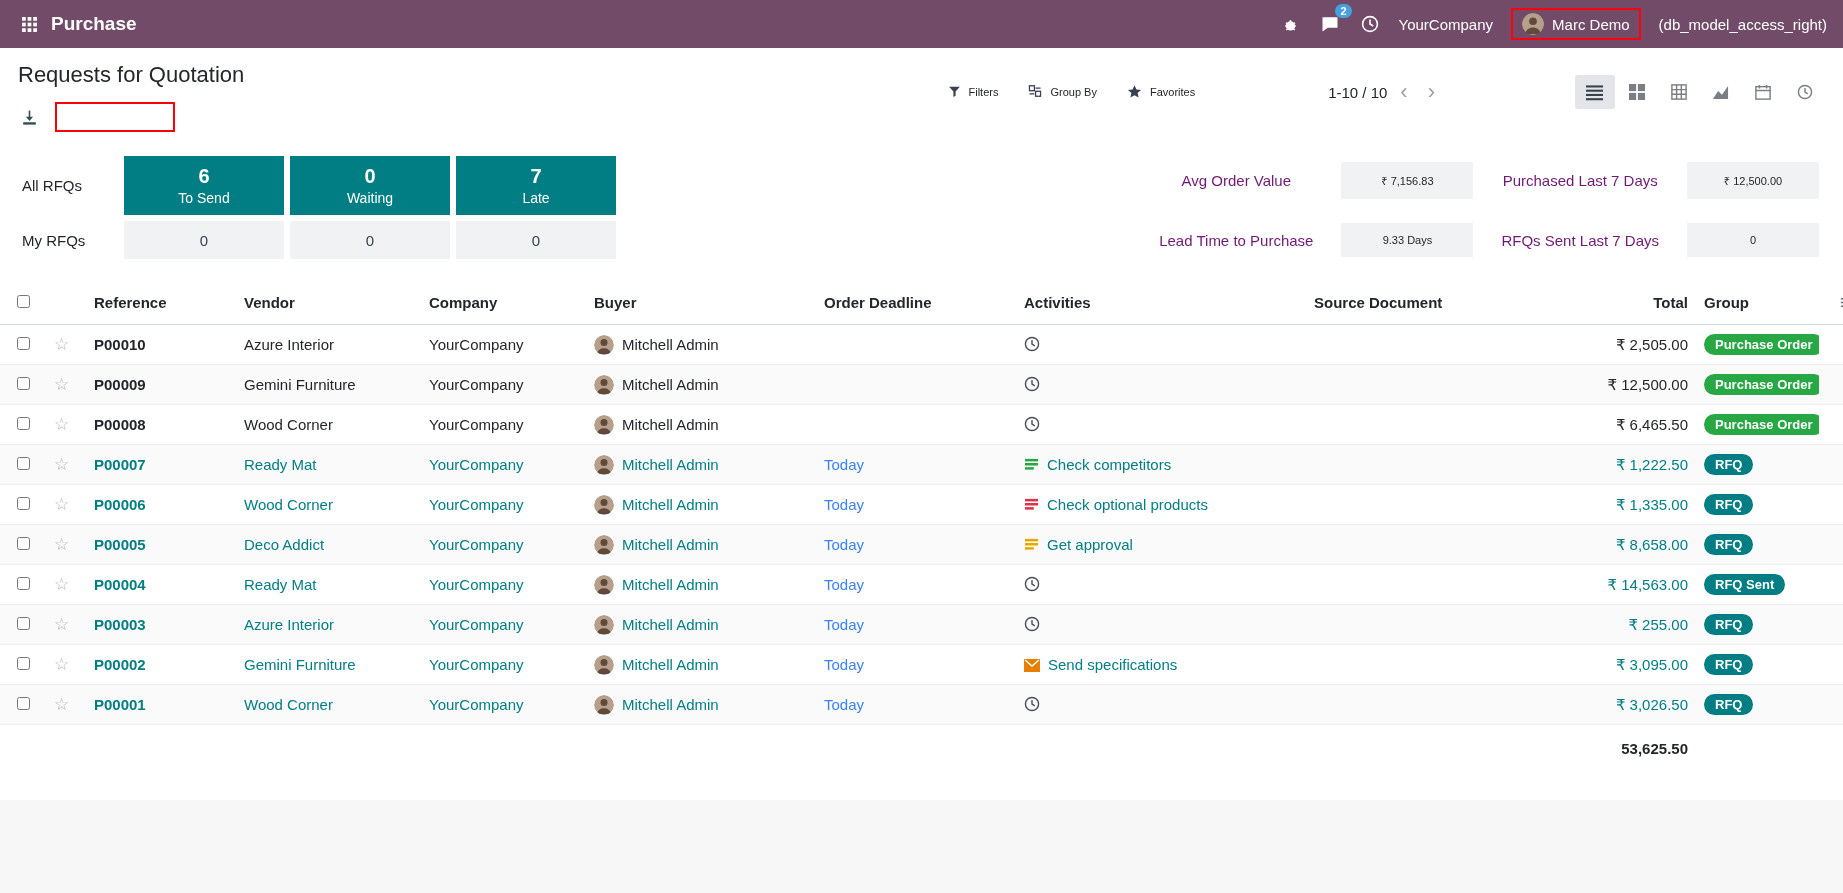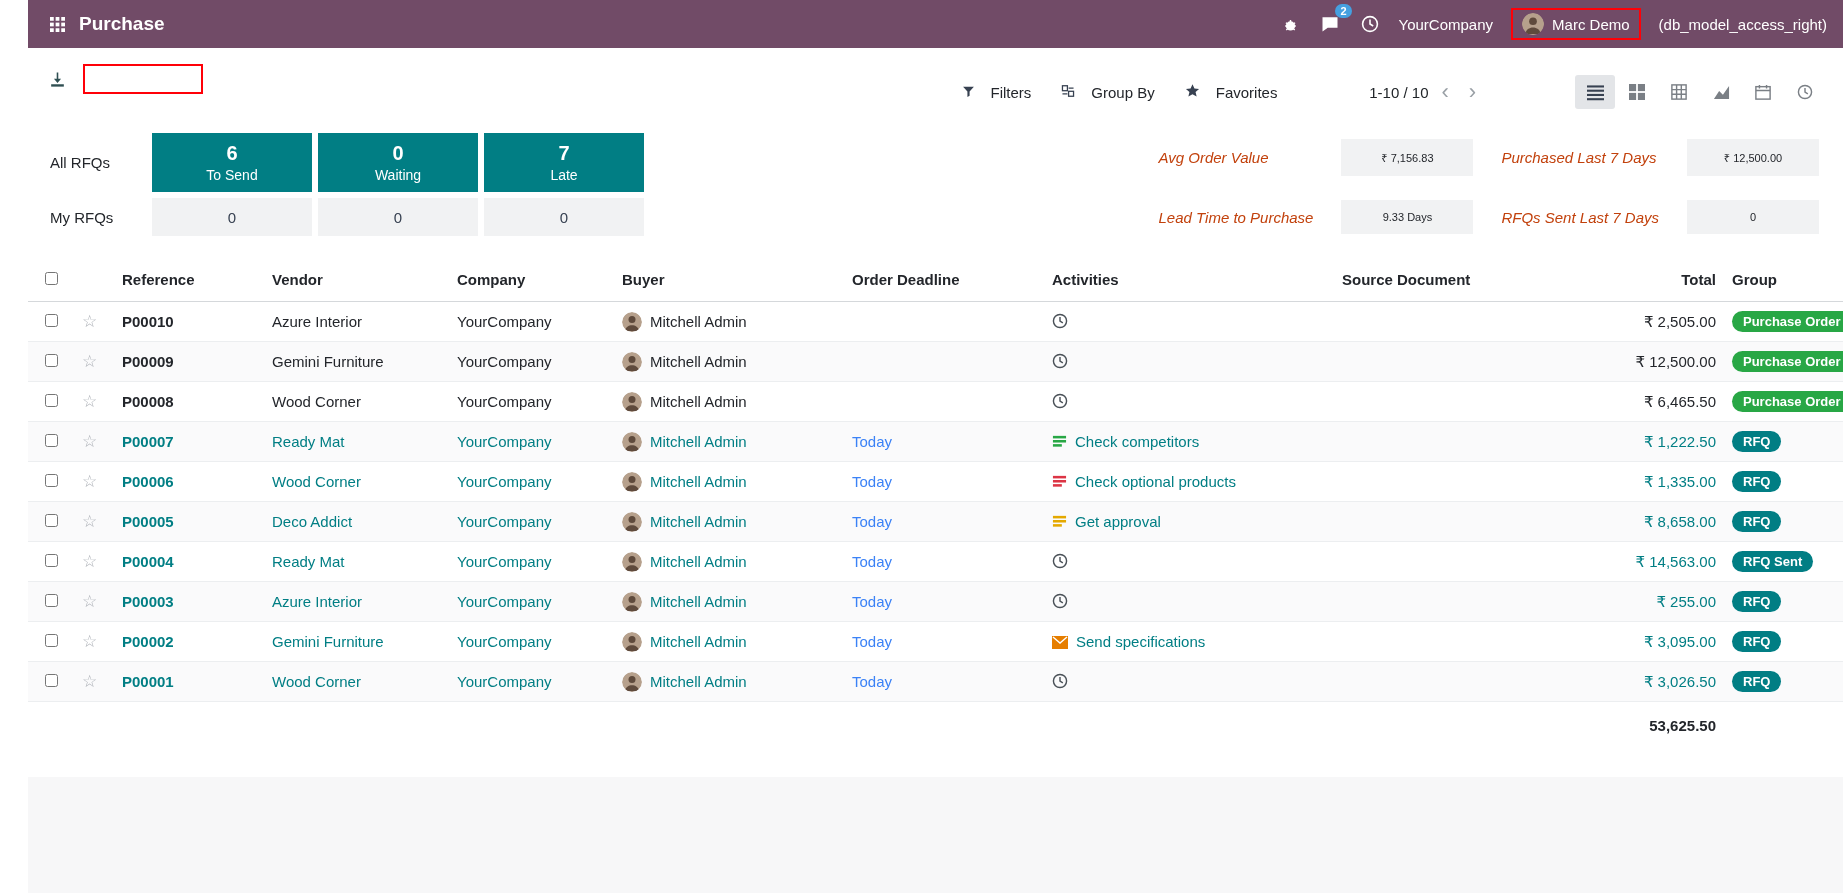--- a/index.html
+++ b/index.html
@@ -1,18 +1,18 @@
 <!DOCTYPE html>
 <html><head>
 <meta charset="utf-8">
 <style>
   * { box-sizing: border-box; margin: 0; padding: 0; }
   html,body { width:1843px; height:893px; overflow:hidden; }
   body { font-family:"Liberation Sans","DejaVu Sans",sans-serif; font-size:15px; color:#212529; background:#fff; }
-  .page { display:flex; flex-direction:column; height:893px; background:#fff;padding-left:28px; }
+  .page { display:flex; flex-direction:column; height:893px; background:#fff; }
 
   
   .navbar { height:48px; background:#714B67; display:flex; align-items:center; color:#fff; padding:0 16px; flex-shrink:0; white-space:nowrap; }
   .apps-btn { background:none; border:none; padding:6px; cursor:pointer; display:flex; }
   .brand { font-size:19px; font-weight:700; margin:0 22px 0 8px; cursor:pointer; }
   .nav-menu { display:flex; height:48px; align-items:center; }
   .nav-menu .nav-item { color:rgba(255,255,255,.95); text-decoration:none; padding:14px 13px; font-size:15px; cursor:pointer; background:none; border:none; }
   .nav-right { margin-left:auto; display:flex; align-items:center; gap:18px; font-size:15px; }
   .icon-btn { position:relative; background:none; border:none; color:#fff; padding:2px; cursor:pointer; display:flex; }
   .msg-badge { position:absolute; top:-9px; right:-11px; background:#45a0e0; color:#fff; border-radius:9px; font-size:11px; padding:1px 5px; font-weight:700; }
@@ -28,37 +28,37 @@
   .page-title { font-size:22px; font-weight:400; color:#23262b; margin:2px 0 14px; }
   .cp-left-row { display:flex; align-items:center; gap:14px; margin-top:4px; }
   .export-btn { background:none; border:none; cursor:pointer; display:flex; padding:2px; }
   .annotation-box { width:120px; height:30px; border:2px solid #ff0008; }
   .search-bar { display:flex; align-items:center; border-bottom:1px solid #cfd2d6; padding:5px 4px 7px; }
   .search-bar input { flex:1; border:none; outline:none; font-size:15px; color:#212529; background:transparent; }
   .search-bar input::placeholder { color:#c7c9cd; }
   .search-icon-btn { background:none; border:none; cursor:pointer; display:flex; }
   .cp-controls { display:flex; align-items:center; justify-content:space-between; margin-top:15px; }
   .filter-group { display:flex; gap:30px; }
-  .fg-btn { display:flex; align-items:center; gap:16px; background:none; border:none; font-size:15px; color:#23262b; cursor:pointer; }
+  .fg-btn { display:flex; align-items:center; gap:8px; background:none; border:none; font-size:11px; color:#23262b; cursor:pointer; }
   .pager { display:flex; align-items:center; gap:6px; font-size:15px; }
   .pager-btn { background:none; border:none; font-size:22px; color:#9aa0a6; line-height:1; padding:0 7px; cursor:pointer; }
   .view-switcher { display:flex; gap:2px; }
   .vs-btn { width:40px; height:34px; display:flex; align-items:center; justify-content:center; background:none; border:none; color:#7a7f85; cursor:pointer; }
   .vs-btn.active { background:#e3e5e8; border-radius:3px; color:#374151; }
 
   
   .dashboard { display:flex; justify-content:space-between; padding:16px 22px 22px; background:#fff; flex-shrink:0; }
   .dash-left { display:grid; grid-template-columns:96px repeat(3,160px); gap:6px; align-items:stretch; }
   .dash-label { display:flex; align-items:center; font-size:15px; color:#23262b; padding-right:10px; }
   .kpi { background:#017E84; color:#fff; border:none; text-align:center; padding:9px 4px; display:flex; flex-direction:column; justify-content:center; gap:2px; cursor:pointer; }
   .kpi .v { font-size:20px; font-weight:700; }
   .kpi .l { font-size:14px; }
   .mini { background:#f1f2f3; border:none; display:flex; align-items:center; justify-content:center; font-size:15px; color:#374151; height:38px; cursor:pointer; }
   .dash-right { display:grid; grid-template-columns:auto 132px auto 132px; gap:20px 28px; align-items:center; padding:4px 2px 0 0; }
-  .stat-label { text-align:left; font-size:15px; color:#c2410c;font-style:italic; }
+  .stat-label { text-align:center; font-size:15px; color:#701a75; }
   .stat-value { background:#f1f2f3; border:none; text-align:center; padding:11px 8px; font-size:11px; color:#23262b; cursor:pointer; }
 
   
   .table-wrap { background:#fff; }
   table.rfq { width:100%; border-collapse:collapse; table-layout:fixed; }
   th { text-align:left; padding:13px 8px; border-bottom:1px solid #d5d8db; font-size:15px; font-weight:700; color:#23262b; white-space:nowrap; overflow:hidden; }
   td { padding:9px 8px; border-bottom:1px solid #eceef0; font-size:15px; color:#23262b; white-space:nowrap; overflow:hidden; }
   tbody tr:nth-child(even) { background:#fafafb; }
   tbody tr { cursor:pointer; }
   .c-check,.h-check { text-align:center; }
@@ -130,20 +130,21 @@
             </svg>
         </span>
         <span>Marc Demo</span>
       </div>
       <span class="nav-note">(db_model_access_right)</span>
     </div>
   </header>
 
   <div class="control-panel">
     <div class="cp-left">
+      <h1 class="page-title">Requests for Quotation</h1>
       <div class="cp-left-row">
         <button class="export-btn">
           <svg width="19" height="19" viewBox="0 0 24 24" fill="#2f4f52">
               <path d="M11 3h2v8h3.5L12 16.5 7.5 11H11z"></path>
               <path d="M4 18h16v3H4z"></path>
             </svg>
         </button>
         <div class="annotation-box"></div>
       </div>
     </div>

